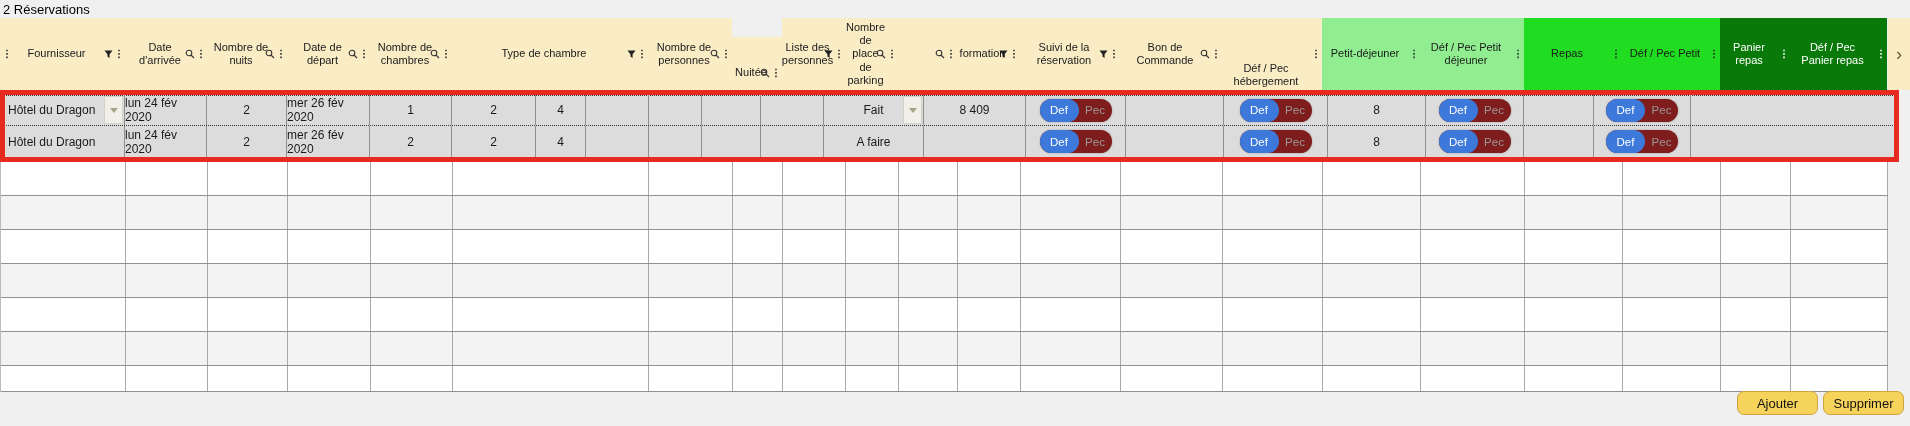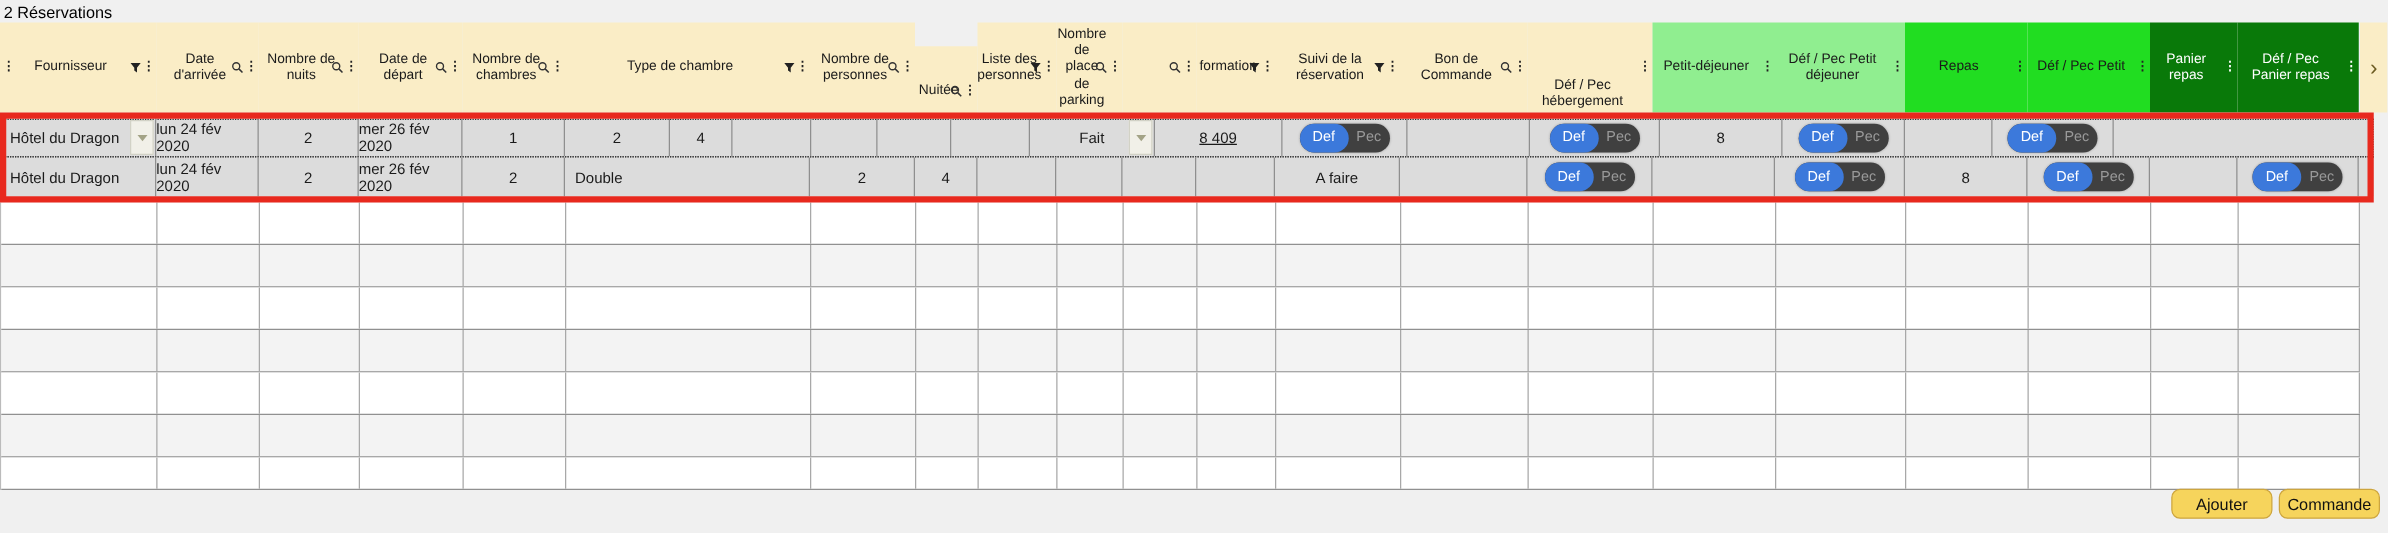--- a/index.html
+++ b/index.html
@@ -49,21 +49,21 @@
   .bcell.left{justify-content:flex-start;padding-left:8px;}
 
   
   .dd{position:absolute;right:1px;top:1px;bottom:1px;width:19px;
     background:#f1f0e8;border:1px solid #d2d2c6;box-sizing:border-box;
     display:flex;align-items:center;justify-content:center;cursor:pointer;}
   .ddarrow{width:0;height:0;border-left:4px solid transparent;
     border-right:4px solid transparent;border-top:5px solid #a3a386;}
 
   
-  .toggle{width:72px;height:23px;background:#404040;border-radius:12px;
+  .toggle{width:72px;height:23px;background:#7f1d1d;border-radius:12px;
     display:flex;align-items:center;box-shadow:0 0 2px rgba(0,0,0,.3);cursor:pointer;}
   .tdef{width:39px;height:23px;background:#3C79DB;border-radius:12px;
     color:#fff;font-size:11.5px;display:flex;align-items:center;justify-content:center;}
   .tpec{flex:1;text-align:center;color:#999;font-size:11.5px;}
 
   
   #empty-rows{position:absolute;top:162px;left:0;border-left:1px solid #bbb;}
   .erow{display:flex;height:33px;background:#fff;border-bottom:1px solid #909090;}
   .erow.alt{background:#f3f3f3;}
   .erow.short{height:25px;}
@@ -334,21 +334,21 @@
           </div>
           <div class="bcell" style="width: 63px;">
             <span></span>
           </div>
           <div class="bcell" style="width: 100px;">
             <span>Fait</span>
             <span class="dd">
               <span class="ddarrow"></span>
             </span>
           </div>
-          <div class="bcell" style="width: 102px; text-decoration: underline;">
+          <div class="bcell" style="width: 102px;">
             <span>8 409</span>
           </div>
           <div class="bcell" style="width: 100px;">
             <div class="toggle">
               <span class="tdef">Def</span>
               <span class="tpec">Pec</span>
             </div>
           </div>
           <div class="bcell" style="width: 98px;">
             <span></span>
@@ -387,23 +387,20 @@
           </div>
           <div class="bcell" style="width: 80px;">
             <span>2</span>
           </div>
           <div class="bcell" style="width: 83px;">
             <span>mer 26 fév 2020</span>
           </div>
           <div class="bcell" style="width: 82px;">
             <span>2</span>
           </div>
-          <div class="bcell left" style="width: 196px;">
-            <span>Double</span>
-          </div>
           <div class="bcell" style="width: 84px;">
             <span>2</span>
           </div>
           <div class="bcell" style="width: 50px;">
             <span>4</span>
           </div>
           <div class="bcell" style="width: 63px;">
             <span></span>
           </div>
           <div class="bcell" style="width: 53px;">
@@ -617,14 +614,14 @@
         <div class="ecell" style="width: 98px;"></div>
         <div class="ecell" style="width: 104px;"></div>
         <div class="ecell" style="width: 98px;"></div>
         <div class="ecell" style="width: 98px;"></div>
         <div class="ecell" style="width: 70px;"></div>
         <div class="ecell" style="width: 97px;"></div>
       </div>
     </div>
 
   <button id="add-button" class="gold-btn">Ajouter</button>
-  <button id="delete-button" class="gold-btn">Commande</button>
+  <button id="delete-button" class="gold-btn">Supprimer</button>
 </div>
 
 </body></html>

